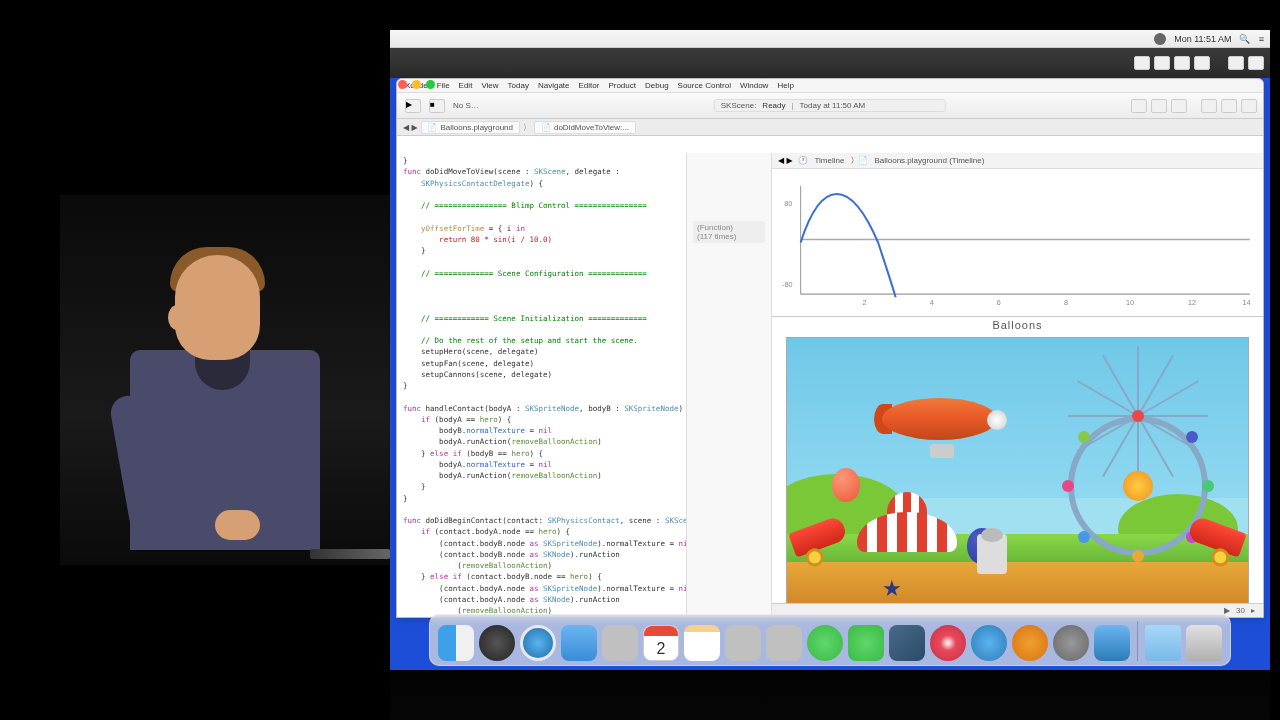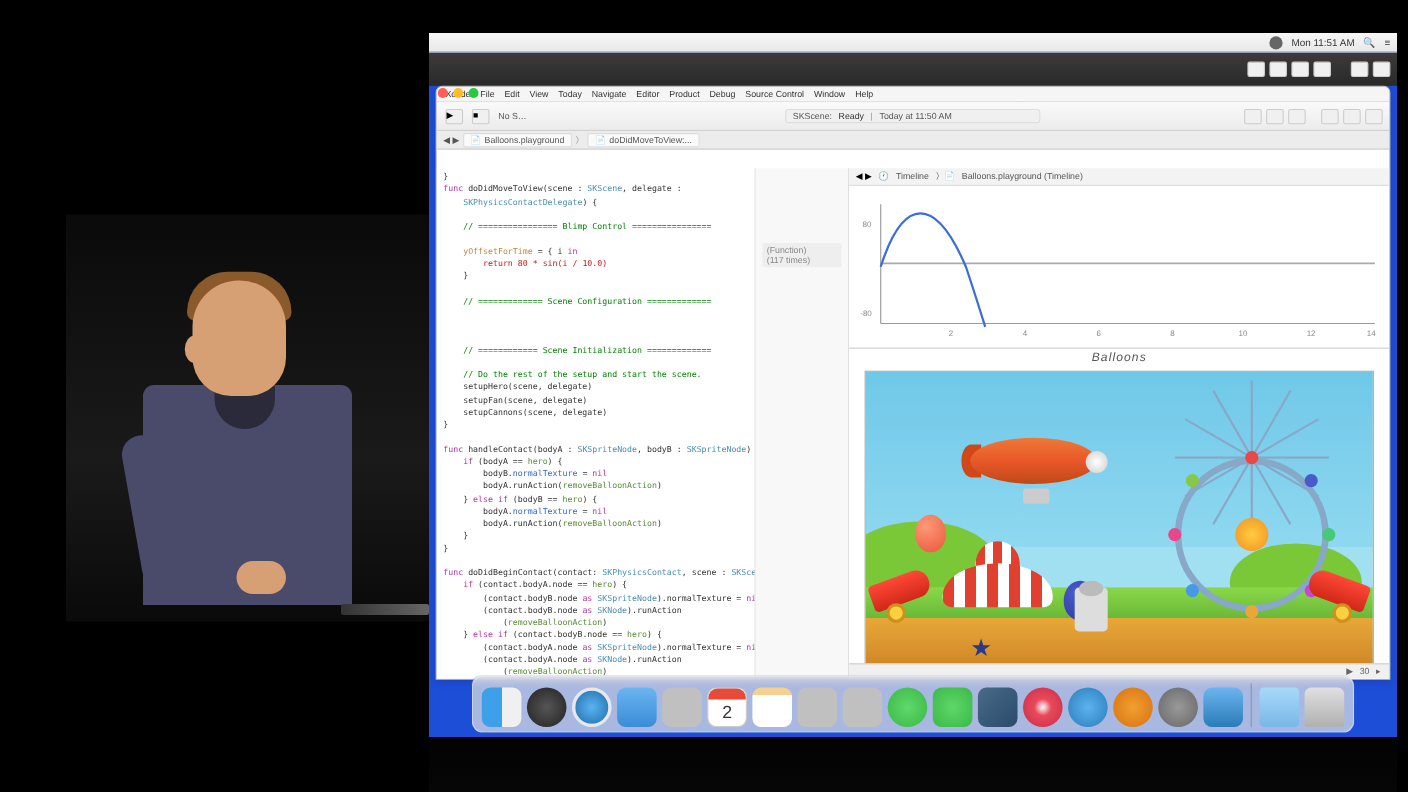--- a/index.html
+++ b/index.html
@@ -53,21 +53,21 @@
 
 .chart-panel { height:148px; border-bottom:1px solid #ccc; padding:4px 8px; position:relative; }
 .chart-svg { width:100%; height:100%; }
 .chart-svg .axis { stroke:#999; stroke-width:1; }
 .chart-svg .curve { stroke:#3b6fd6; stroke-width:2; fill:none; }
 .chart-svg .flat { stroke:#aaa; stroke-width:1.5; }
 .tick { font-size:7px; fill:#888; }
 .ylab { font-size:7px; fill:#888; }
 
 .live-panel { flex:1; position:relative; }
-.live-title { text-align:center; font-size:11px; color:#555; padding:2px 0; letter-spacing:1px;font-style:italic; }
+.live-title { text-align:center; font-size:11px; color:#555; padding:2px 0; letter-spacing:1px; }
 .live-view { position:absolute; top:20px; left:14px; right:14px; bottom:12px; background:linear-gradient(180deg,#6fc8e8 0%,#8fd8f0 60%,#a0e0f0 60%); border:1px solid #aaa; overflow:hidden; }
 
 
 .kw { color:#b531a3; } .typ { color:#4a8eb0; } .str { color:#c41a16; } .cmt { color:#008400; } .fn { color:#3366cc;margin-top:36px; } .id { color:#5b8a3a; } .sel { color:#bb8844; }
 
 
 .dock { position:absolute; bottom:4px; left:50%; transform:translateX(-50%); height:52px; background:rgba(230,230,230,0.7); border-radius:10px; padding:4px 8px; display:flex; gap:5px; align-items:end; backdrop-filter:blur(4px); border:1px solid rgba(255,255,255,0.4); }
 .dock-icon { width:36px; height:36px; border-radius:8px; position:relative; }
 .di-finder { background:linear-gradient(90deg,#3da0e8 50%,#f0f0f0 50%); }
 .di-launch { background:radial-gradient(#555,#222); border-radius:50%; }

